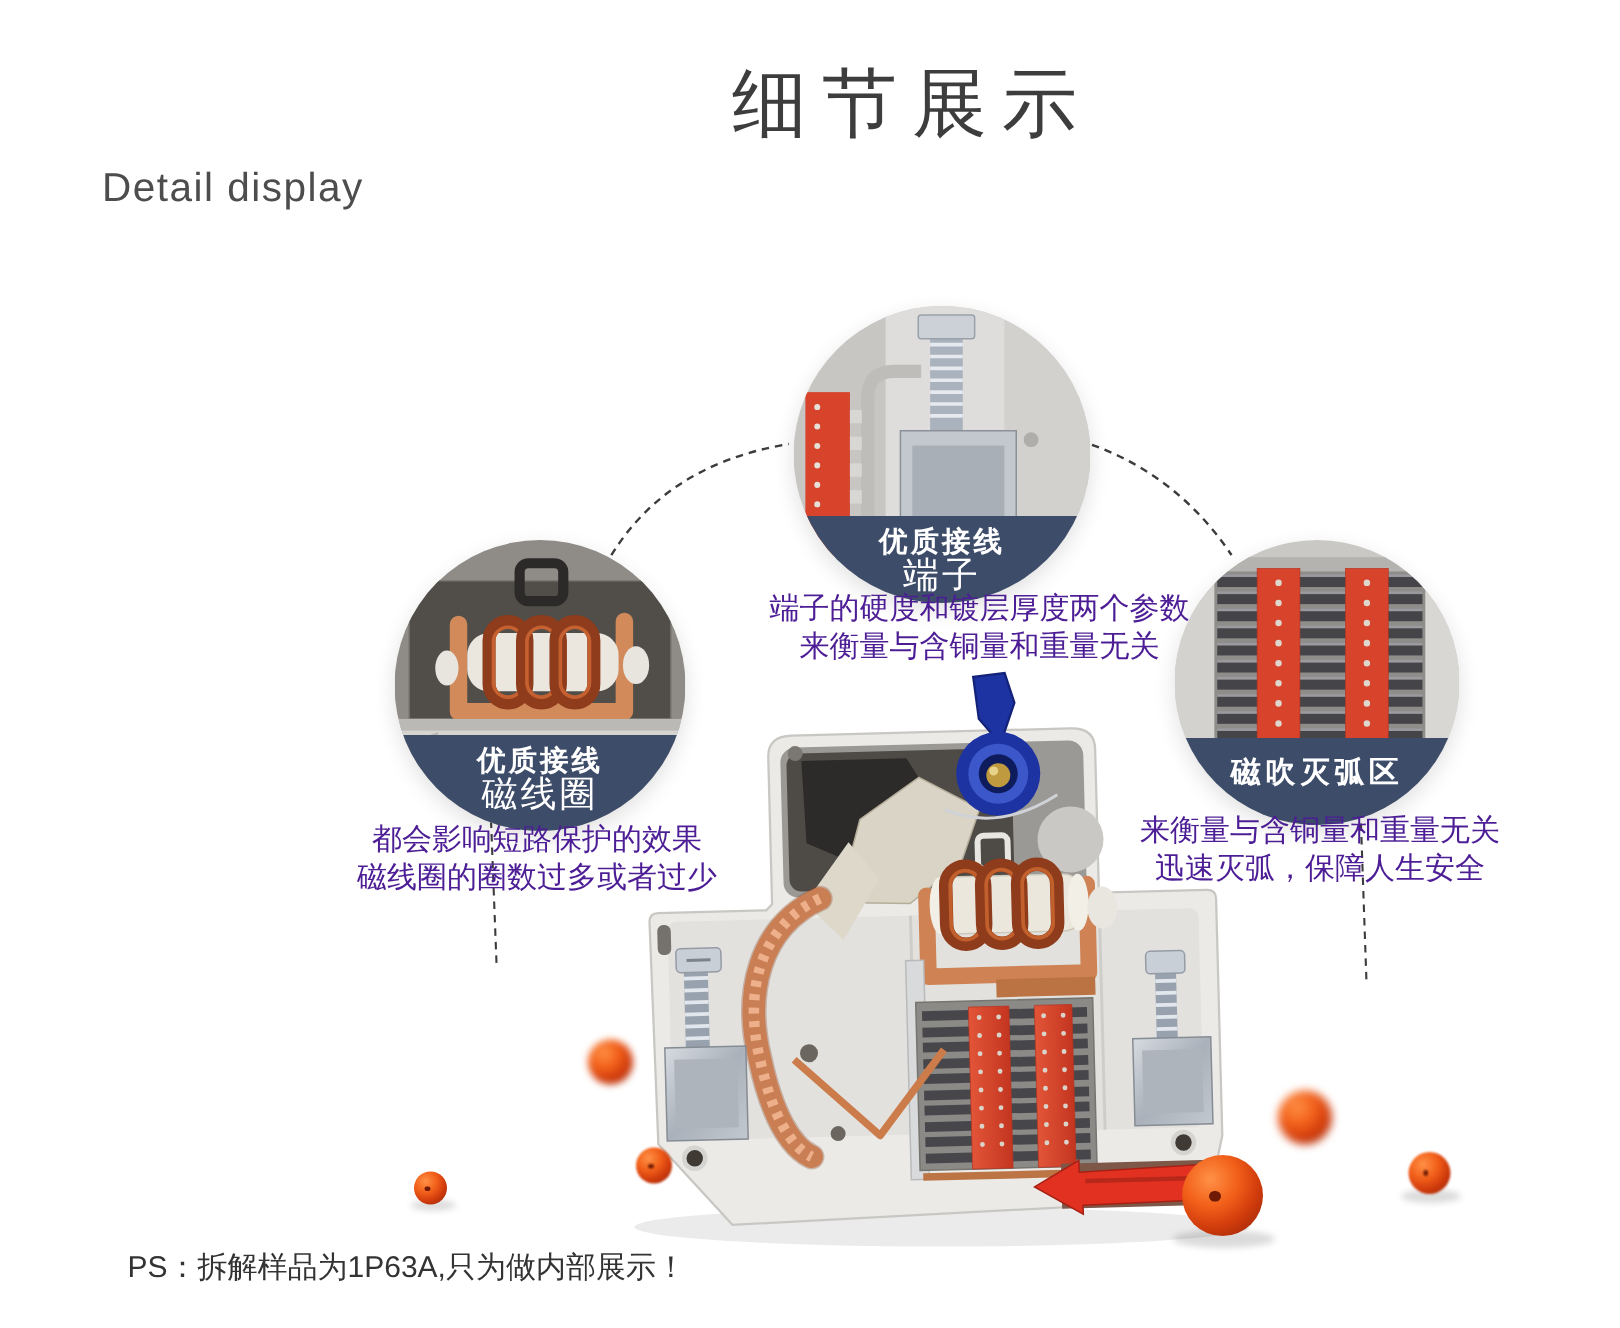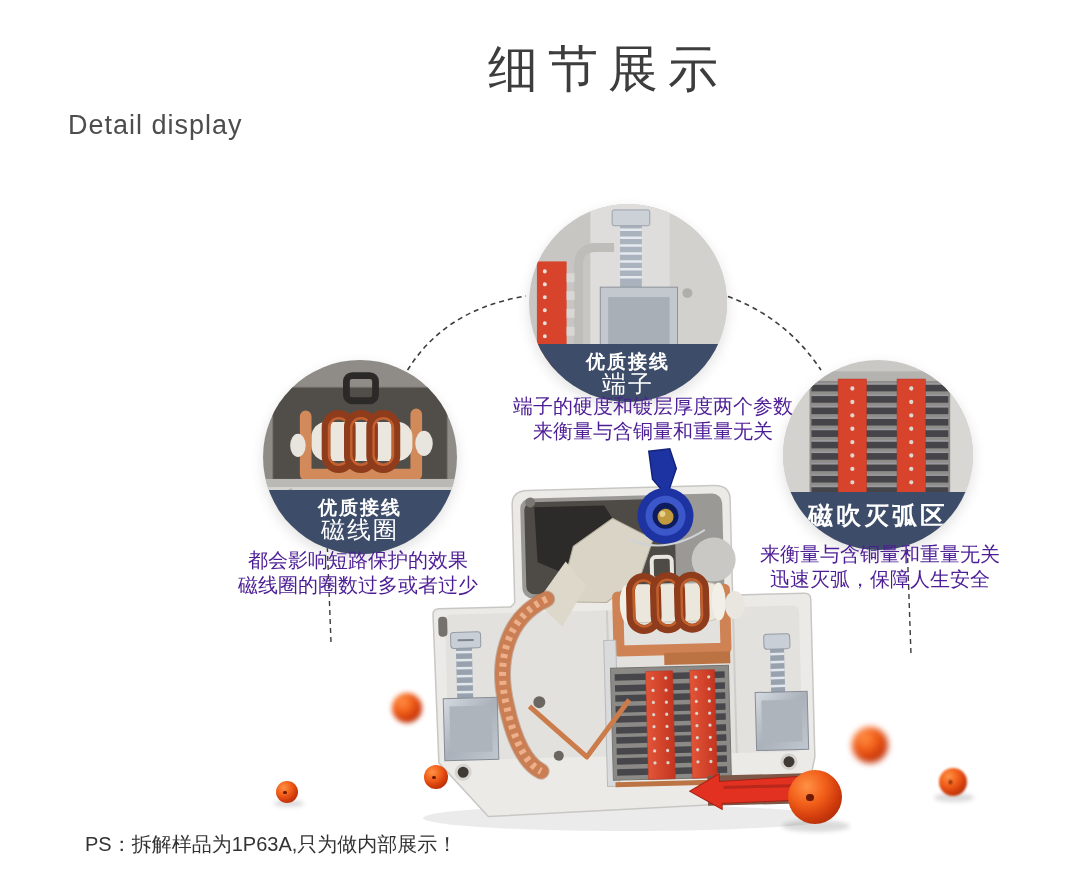--- a/index.html
+++ b/index.html
@@ -13,21 +13,21 @@
   .footnote{position:absolute;left:17px;top:831px;width:1080px;text-align:left;
          font-size:20px;color:#333333;z-index:6;}
 
   .photo-circle{position:absolute;border-radius:50%;overflow:hidden;z-index:4;
          box-shadow:0 5px 14px rgba(0,0,0,0.12);}
   .photo-circle svg{position:absolute;left:0;top:0;}
   .band{position:absolute;left:0;right:0;bottom:0;background:#3d4c69;color:#ffffff;
          text-align:center;z-index:5;}
   .band .l1{font-size:19px;line-height:22px;padding-top:7px;letter-spacing:2px;font-weight:bold;}
   .band .l2{font-size:24px;line-height:22px;letter-spacing:2px;}
-  .band.single .l1{padding-top:12px;font-size:25px;letter-spacing:3px;}
+  .band.single .l1{padding-top:12px;font-size:20px;letter-spacing:3px;}
 
   .desc{position:absolute;text-align:center;font-size:20px;line-height:25px;
          color:#4c1d95;z-index:5;}
 
   #connectors{position:absolute;left:0;top:0;z-index:1;pointer-events:none;}
   #breaker-wrap{position:absolute;left:290px;top:430px;z-index:2;}
 
   .ball{position:absolute;border-radius:50%;z-index:3;
         background:radial-gradient(circle at 35% 30%, #ff9147 0%, #f2601a 35%, #d13c0c 62%, #8f2108 100%);}
   .ball .hole{position:absolute;left:34%;top:44%;width:14%;height:14%;border-radius:50%;background:#6e1a05;}

